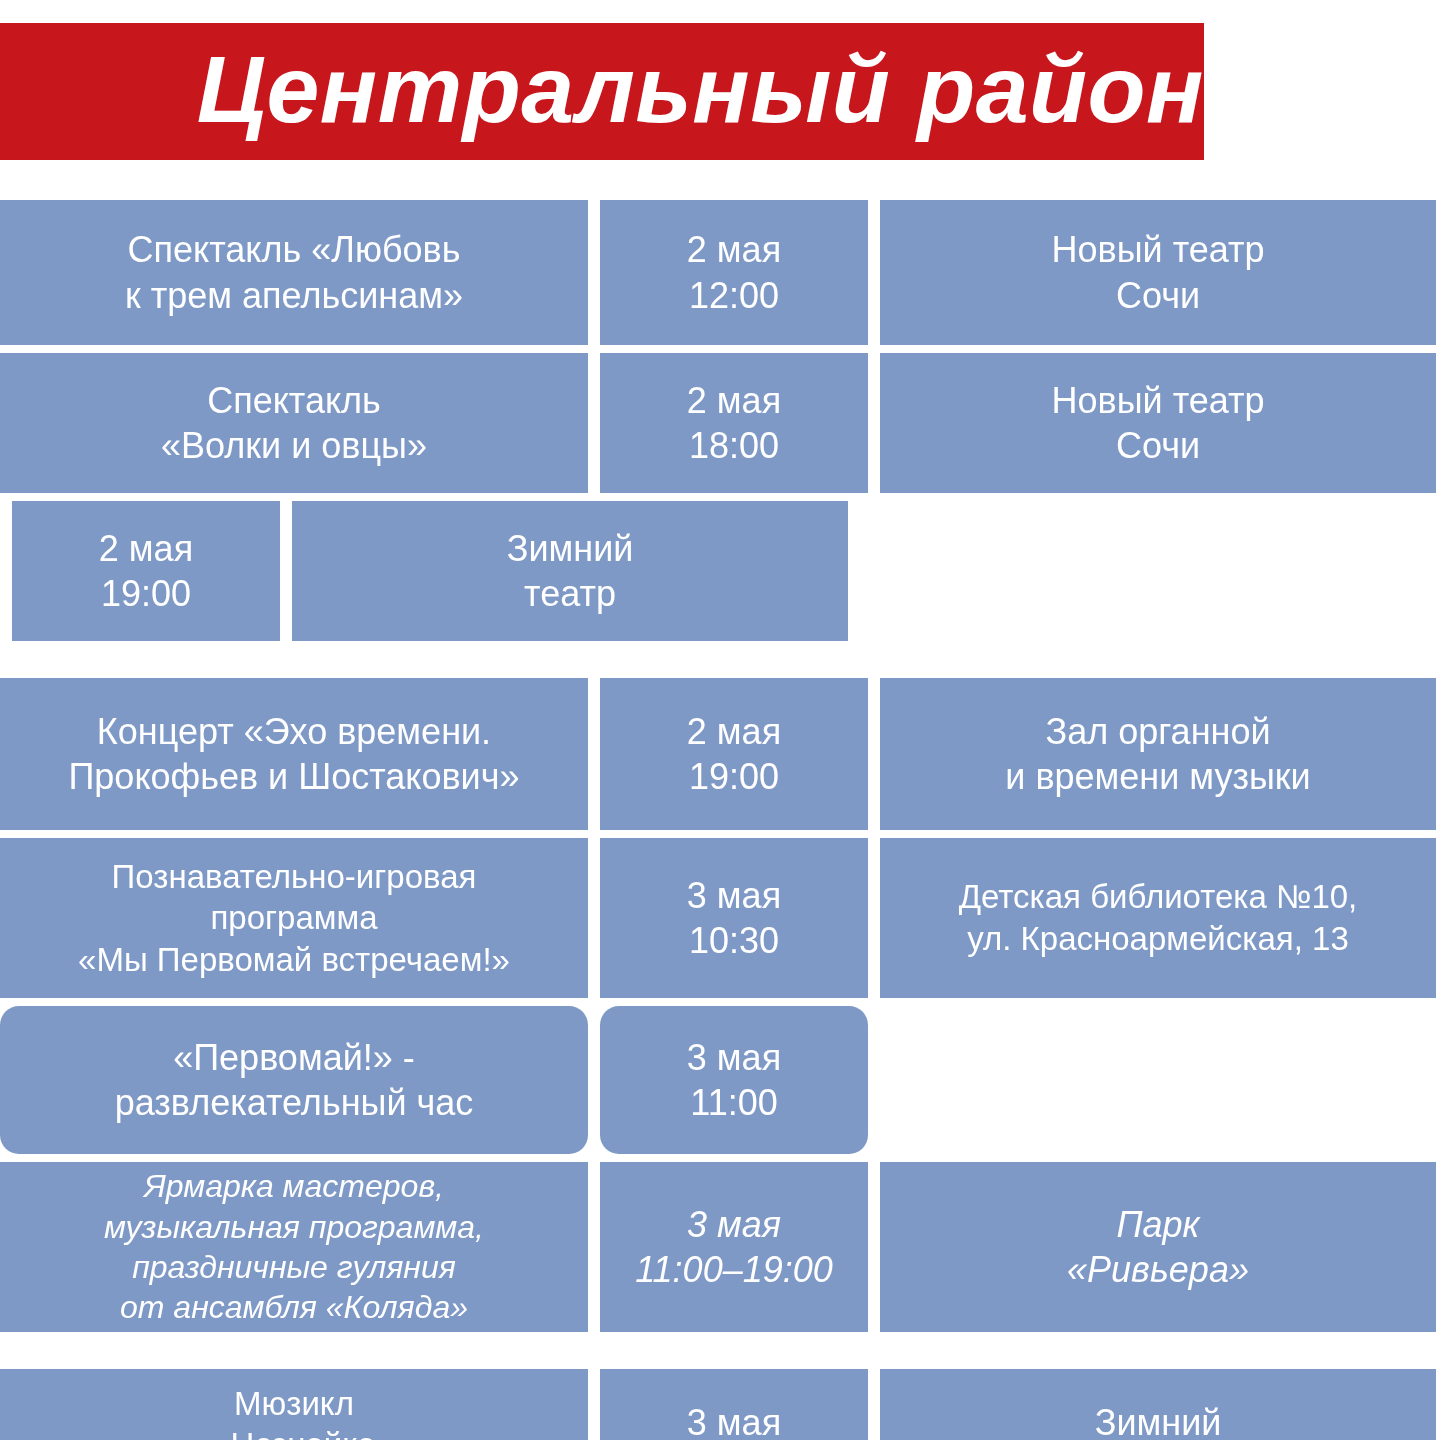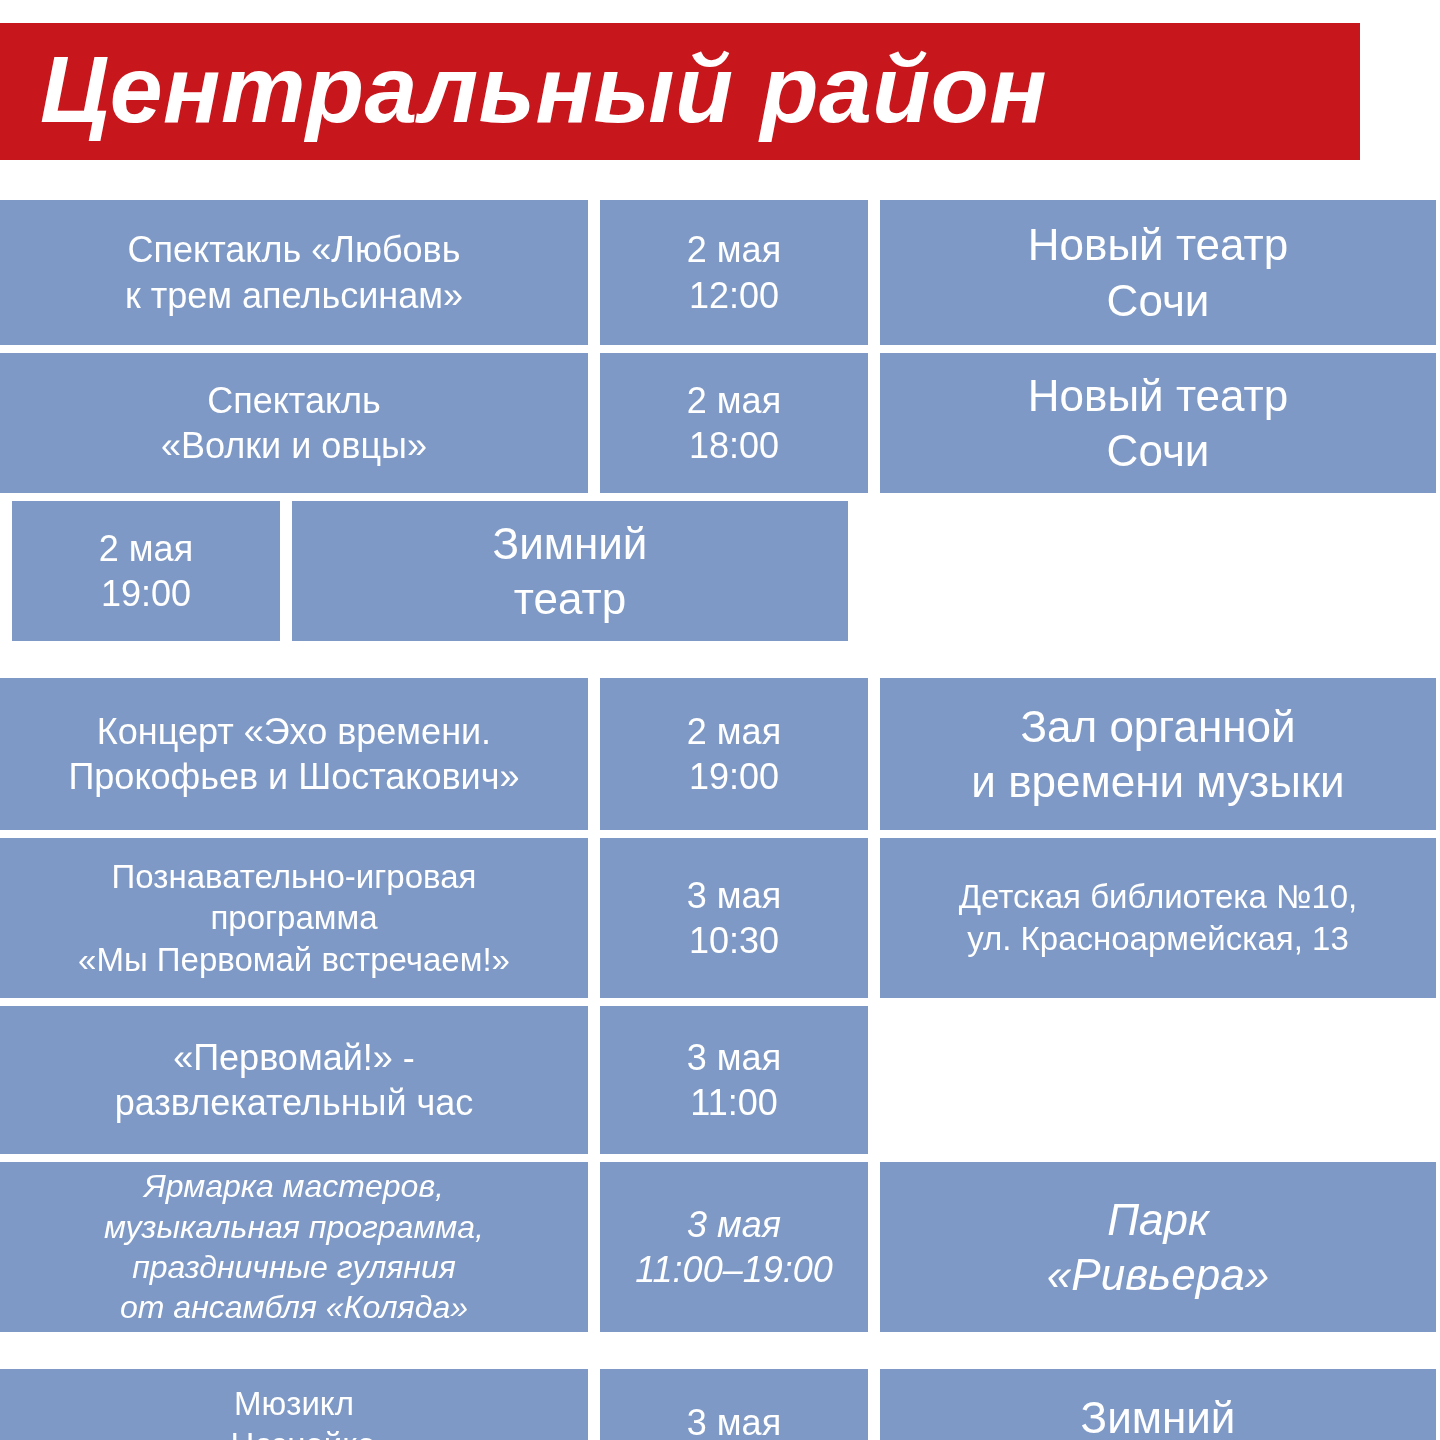--- a/index.html
+++ b/index.html
@@ -21,28 +21,27 @@
     width: 1440px;
     height: 1440px;
     background: #ffffff;
   }
 
   
   .header-banner {
     position: absolute;
     left: 0;
     top: 23px;
-    width: 1360px;
+    width: 1204px;
     height: 137px;
     background: #c8161d;
     display: flex;
     align-items: center;
-    justify-content: flex-start;
+    justify-content: flex-end;
     box-sizing: border-box;
-    padding-left: 40px;
   }
   .header-title {
     color: #ffffff;
     font-size: 95px;
     font-weight: 700;
     font-style: italic;
     line-height: 1;
     letter-spacing: 0.5px;
     white-space: nowrap;
     padding-bottom: 4px;
@@ -84,29 +83,29 @@
   .cell-date {
     width: 268px;
     flex: 0 0 268px;
     margin-left: 12px;
     font-size: 36px;
   }
   .cell-venue {
     width: 556px;
     flex: 0 0 556px;
     margin-left: 12px;
-    font-size: 44px;
+    font-size: 36px;
   }
 
   
   .h-145 .cell { height: 145px; }
   .h-150 .cell { height: 140px; }
   .h-152 .cell { height: 152px; margin-top: 29px; }
   .h-160 .cell { height: 160px; }
-  .h-148 .cell { height: 148px; }
+  .h-148 .cell { height: 148px; border-radius: 19px; }
   .h-170 .cell { height: 170px; font-style: italic; }
 
   
   .text-sm   { font-size: 33px; }
   .text-xs   { font-size: 32px; }
 </style>
 </head>
 <body>
 
 <div class="page">

